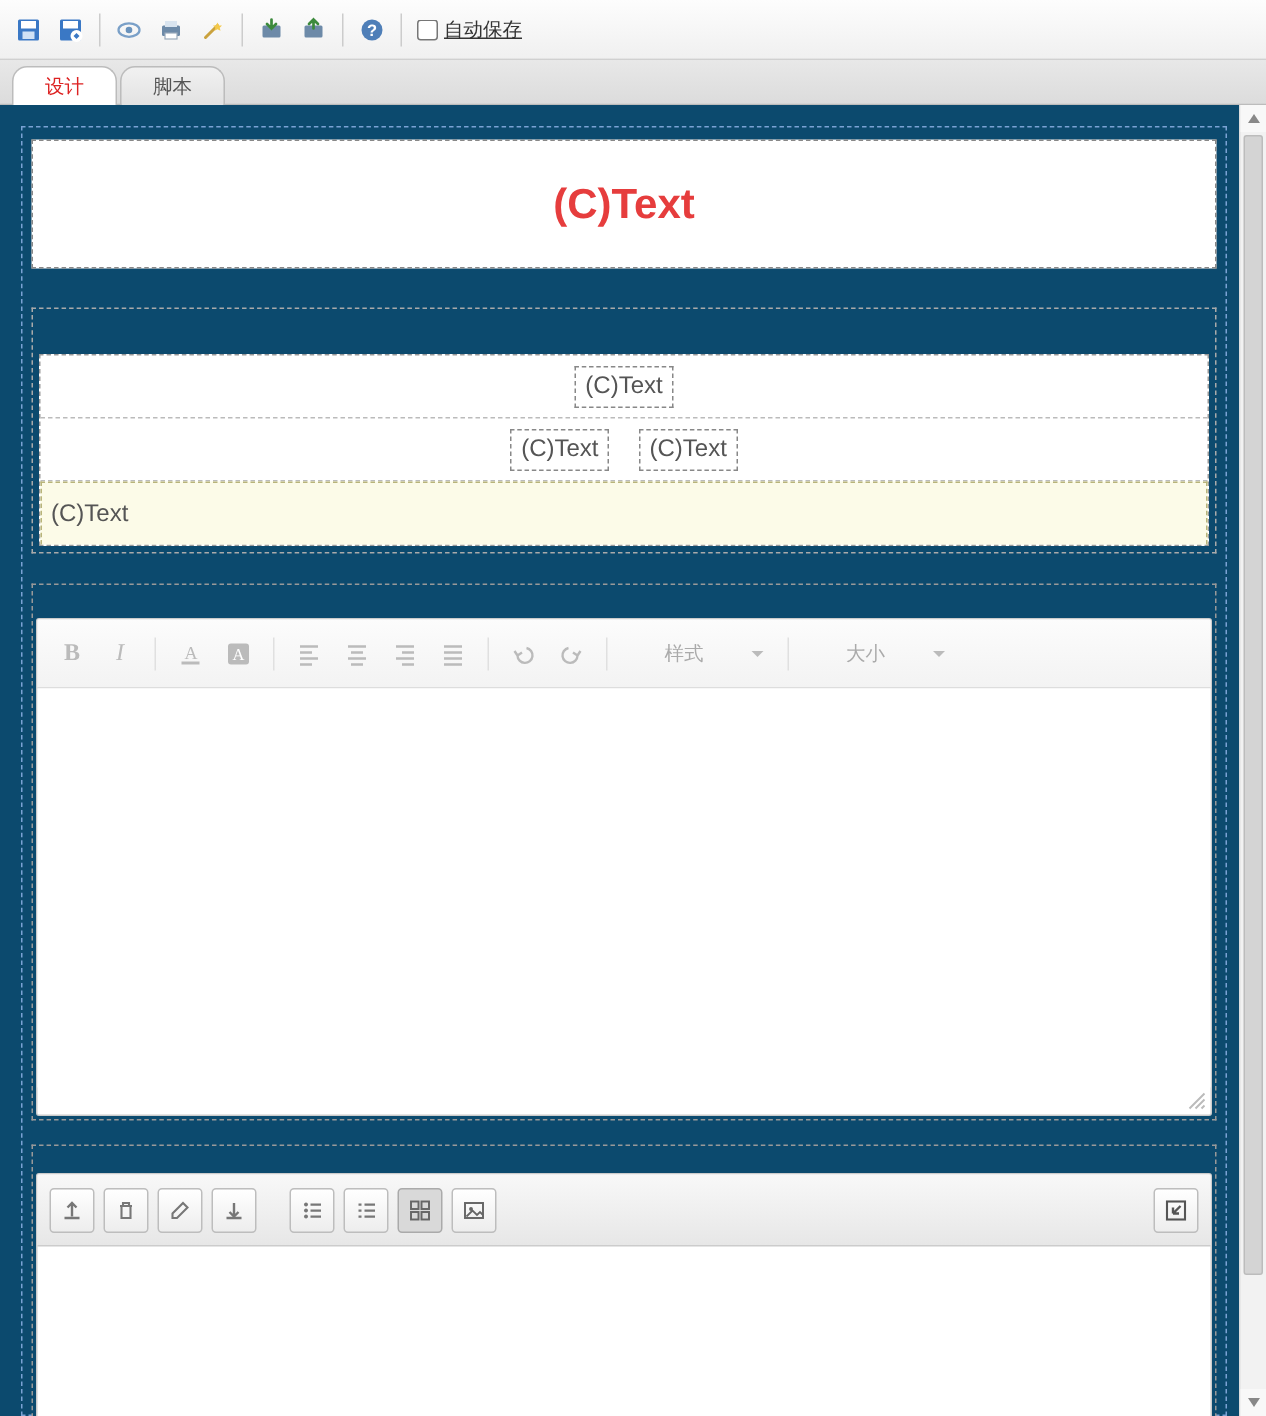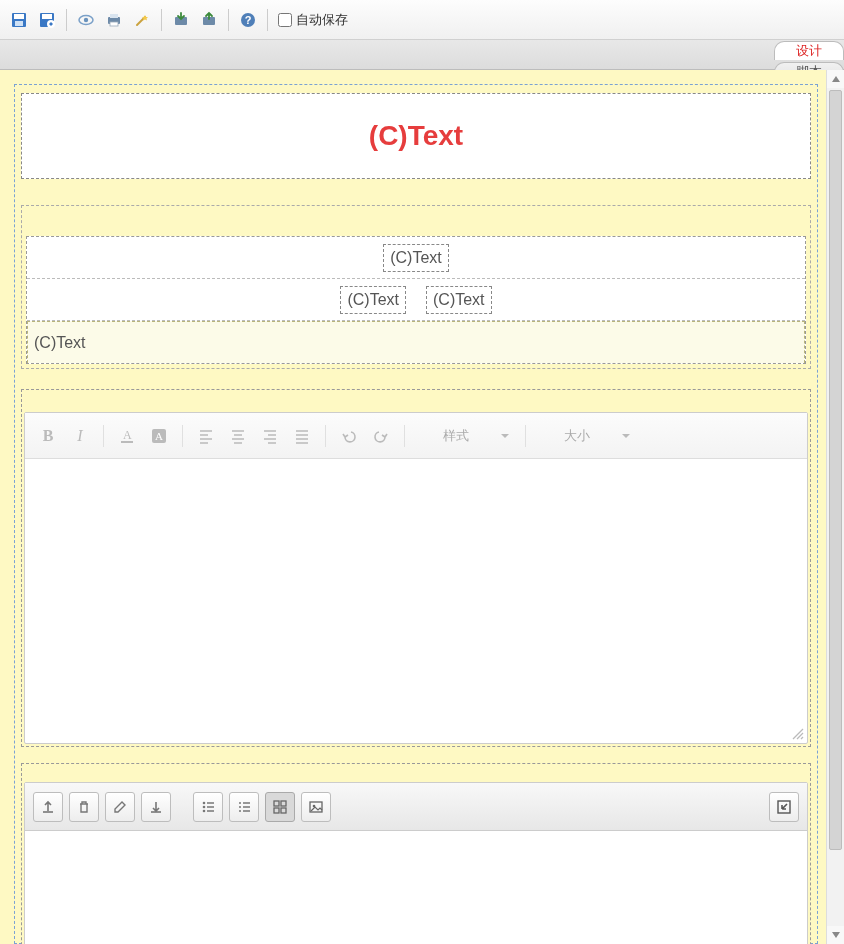--- a/index.html
+++ b/index.html
@@ -37,33 +37,33 @@
     height: 22px;
     background: #ccc;
     margin: 0 4px;
   }
   .autosave {
     display: flex;
     align-items: center;
     gap: 4px;
     color: #333;
     margin-left: 4px;
+    text-decoration: underline;
   }
   .autosave input { width: 14px; height: 14px; }
 
   
   .tab-strip {
     height: 30px;
     background: linear-gradient(to bottom, #e8e8e8, #dcdcdc);
     border-bottom: 1px solid #bcbcbc;
     display: flex;
     align-items: flex-end;
     padding-left: 8px;
     gap: 2px;
-    flex-direction: column;
   }
   .tab {
     height: 26px;
     min-width: 70px;
     padding: 0 16px;
     border-top-left-radius: 10px;
     border-top-right-radius: 10px;
     display: flex;
     align-items: center;
     justify-content: center;
@@ -82,21 +82,21 @@
     z-index: 2;
   }
 
   
   .canvas-wrap {
     position: absolute;
     top: 70px;
     left: 0;
     right: 0;
     bottom: 0;
-    background: #fef9c3;
+    background: #0c4a6e;
     overflow: hidden;
   }
   .design-surface {
     position: absolute;
     top: 14px;
     left: 14px;
     width: 804px;
     height: 860px;
     border: 1px dashed #7aa2d4;
   }

